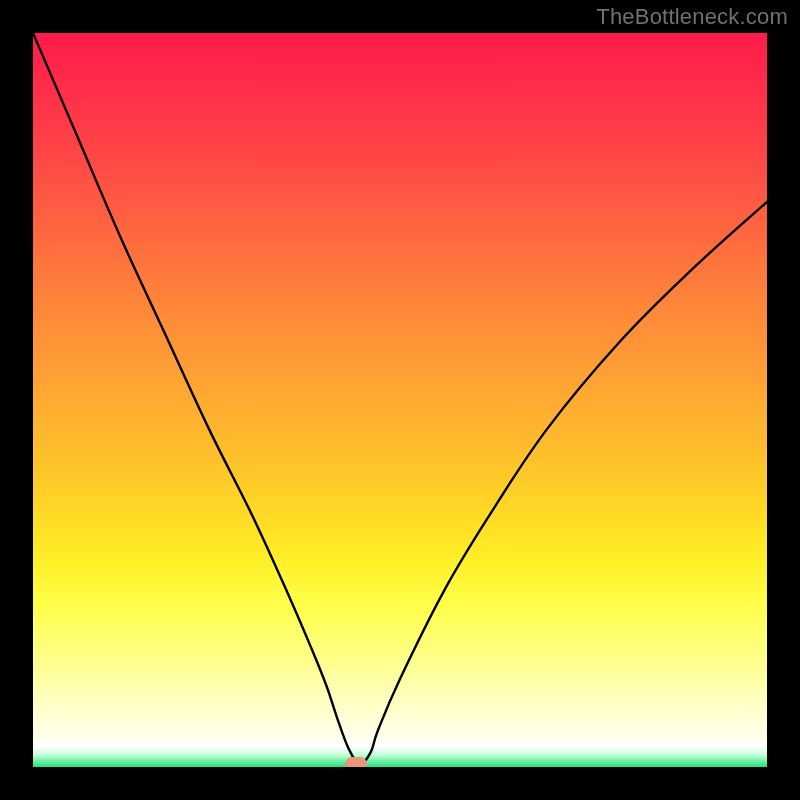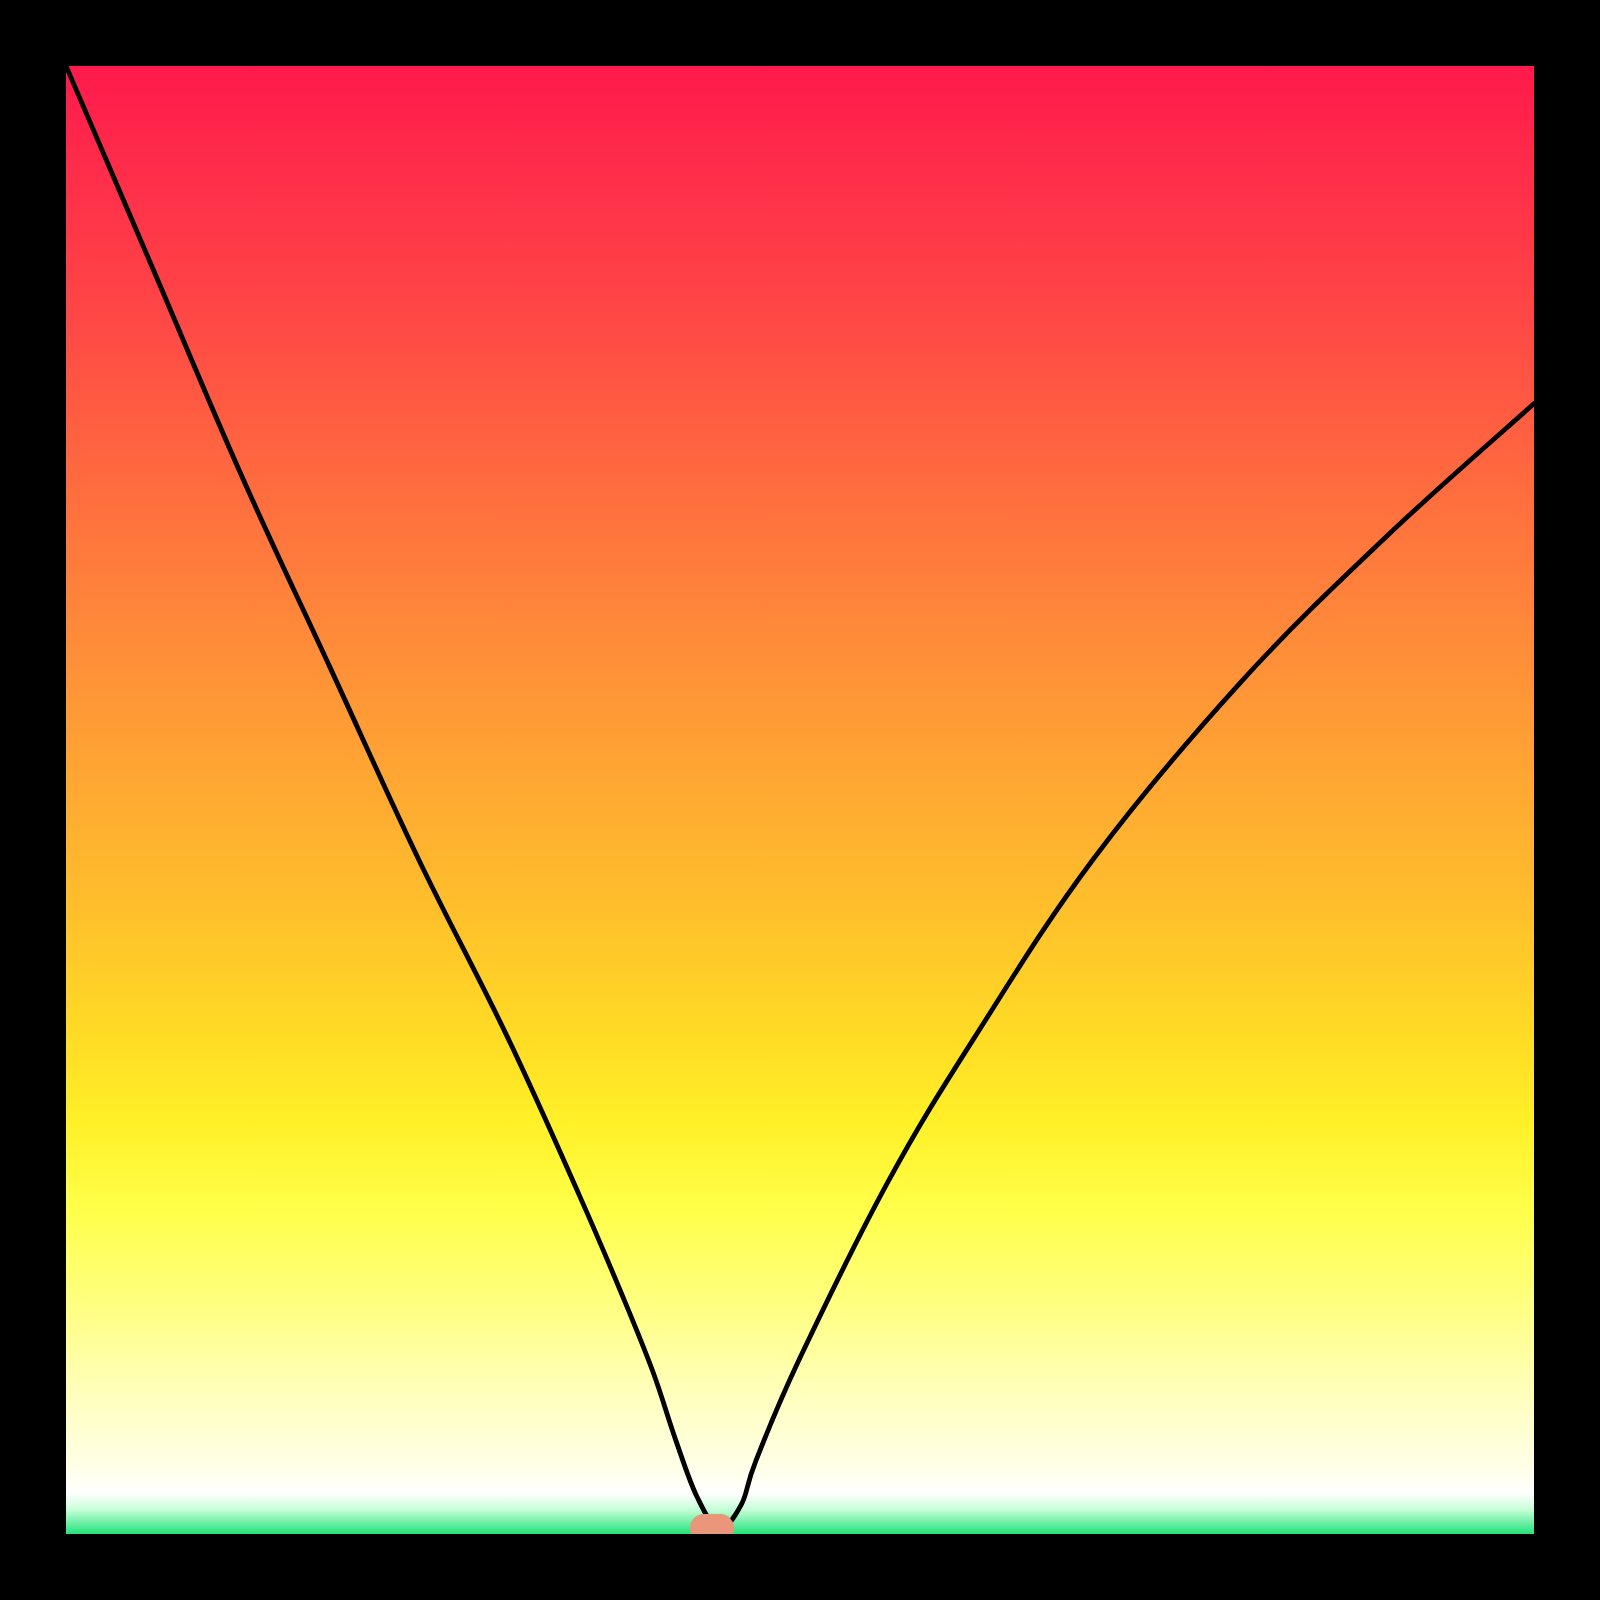--- a/index.html
+++ b/index.html
@@ -74,20 +74,21 @@
     position: absolute;
     background: #e9967a;
     border-radius: 7px;
   }
 </style>
 </head>
 <body>
 
 <div class="frame">
 
+  <div class="watermark">TheBottleneck.com</div>
 
   <div class="plot-area">
     <div class="gradient">
       <div class="grad-main"></div>
     </div>
 
     <svg class="curve" viewBox="0 0 734 734" preserveAspectRatio="none">
       <path id="curve-path" d="M 0.00 0.00 C 7.93 18.50, 28.19 65.77, 44.04 102.76 C 59.89 139.75, 72.23 169.85, 88.08 205.52 C 103.93 241.19, 116.27 266.59, 132.12 300.94 C 147.97 335.29, 160.31 363.33, 176.16 396.36 C 192.01 429.39, 205.67 454.05, 220.20 484.44 C 234.73 514.83, 246.33 541.40, 256.90 565.18 C 267.47 588.96, 272.31 600.71, 278.92 616.56 C 285.53 632.41, 288.98 640.71, 293.60 653.26 C 298.22 665.81, 300.65 675.06, 304.61 686.29 C 308.57 697.52, 311.66 707.59, 315.62 715.65 C 319.58 723.71, 322.67 730.40, 326.63 731.06 C 330.59 731.72, 334.34 725.40, 337.64 719.32 C 340.94 713.24, 339.70 710.51, 344.98 697.30 C 350.26 684.09, 355.11 671.02, 367.00 645.92 C 378.89 620.82, 395.19 586.91, 411.04 557.84 C 426.89 528.77, 436.58 513.51, 455.08 484.44 C 473.58 455.37, 490.02 428.07, 513.80 396.36 C 537.58 364.65, 560.78 337.35, 587.20 308.28 C 613.62 279.21, 634.18 259.98, 660.60 234.88 C 687.02 209.78, 720.79 180.71, 734.00 168.82" fill="none" stroke="#000" stroke-width="2.4" stroke-linecap="round" stroke-linejoin="round"></path>
     </svg>
 

